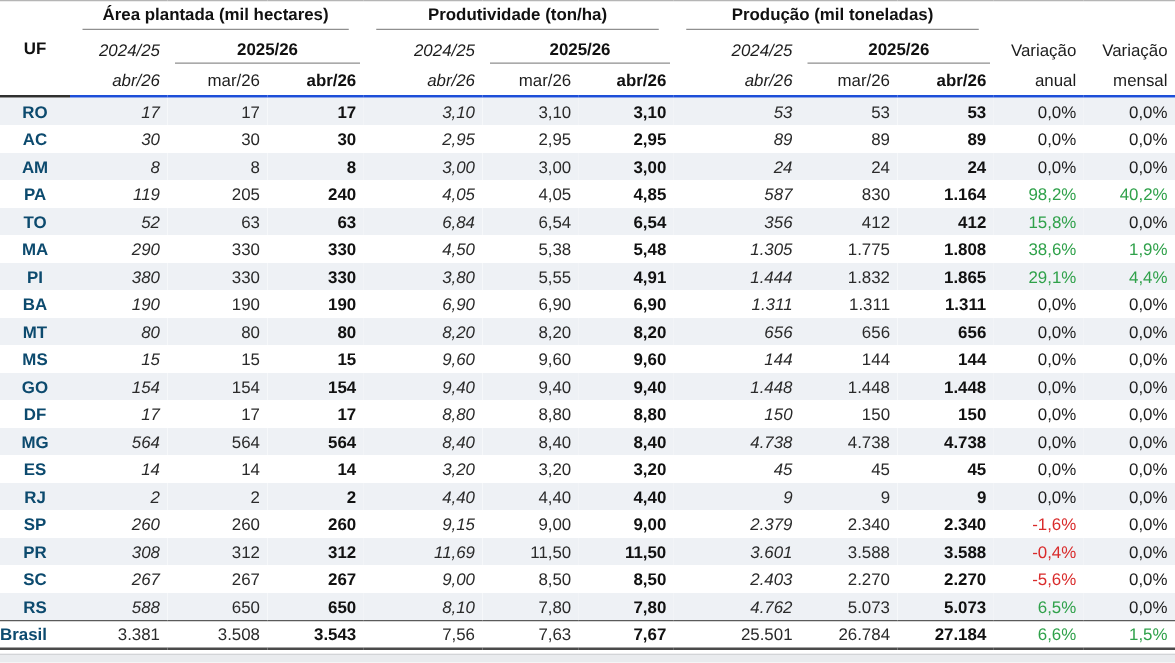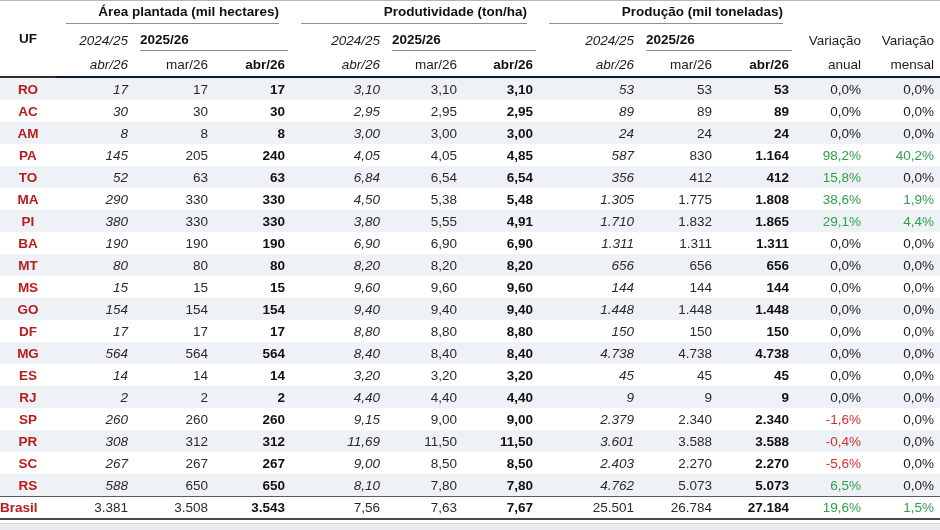--- a/index.html
+++ b/index.html
@@ -13,42 +13,42 @@
     border-top:1px solid #b5b5b5;
   }
   th,td{
     padding:0 6px 0 0;white-space:nowrap;overflow:hidden;
     font-size:13.5px;color:#1d1d1d;text-align:right;
   }
   
   thead th{font-weight:400;vertical-align:middle;}
   tr.h1 th{height:27px;vertical-align:bottom;padding-bottom:0;}
   tr.h2 th{height:25px;}
-  tr.h3 th{height:23px;border-bottom:2px solid #0f172a;}
+  tr.h3 th{height:23px;border-bottom:2px solid #1d4ed8;}
   th.group{text-align:center;padding:0;}
   .g-line{
     display:block;font-weight:700;font-size:13.5px;color:#111;
-    border-bottom:1px solid #8f8f8f;padding:2px 0 4px 0;margin:0 12px 4px 10px;text-align:right;
+    border-bottom:1px solid #8f8f8f;padding:2px 0 4px 0;margin:0 12px 4px 10px;
   }
   th.uf-head{
     text-align:center;font-weight:700;vertical-align:top;
     padding:3px 0 12px 0;border-bottom:2px solid #2f2f2f;color:#111;
   }
   th.season-prev{font-style:italic;}
-  th.season-curr{text-align:left;padding:0;}
+  th.season-curr{text-align:center;padding:0;}
   .s-line{
     display:block;font-weight:700;color:#111;
     border-bottom:1px solid #8f8f8f;padding:1px 0 3px 0;margin:0 3px 0 6px;
   }
   th.m-prev{font-style:italic;}
   th.m-abr{font-weight:700;color:#111;}
   
   tbody td{height:22px;}
   tbody tr:nth-child(odd){background:var(--stripe,#eef1f5);}
-  td.c-uf{text-align:center;font-weight:700;padding:0;color:#b91c1c;}
+  td.c-uf{text-align:center;font-weight:700;padding:0;color:#0c4a6e;}
   td.c-prev{font-style:italic;color:#2a2a2a;}
   td.c-mar{color:#2a2a2a;}
   td.c-abr{font-weight:700;color:#111;}
   td.pos{color:var(--pos,#2fa14a);margin-top:44px;}
   td.neg{color:var(--neg,#d92b2b);}
   
   tfoot td{
     height:21px;border-top:1px solid #5a5a5a;border-bottom:2px solid #4a4a4a;
     background:#ffffff;
   }
@@ -160,21 +160,21 @@
         <td class="c-mar">3,00</td>
         <td class="c-abr">3,00</td>
         <td class="c-prev">24</td>
         <td class="c-mar">24</td>
         <td class="c-abr">24</td>
         <td class="c-var">0,0%</td>
         <td class="c-var">0,0%</td>
       </tr>
       <tr>
         <td class="c-uf">PA</td>
-        <td class="c-prev">145</td>
+        <td class="c-prev">119</td>
         <td class="c-mar">205</td>
         <td class="c-abr">240</td>
         <td class="c-prev">4,05</td>
         <td class="c-mar">4,05</td>
         <td class="c-abr">4,85</td>
         <td class="c-prev">587</td>
         <td class="c-mar">830</td>
         <td class="c-abr">1.164</td>
         <td class="c-var pos">98,2%</td>
         <td class="c-var pos">40,2%</td>
@@ -208,21 +208,21 @@
         <td class="c-var pos">1,9%</td>
       </tr>
       <tr>
         <td class="c-uf">PI</td>
         <td class="c-prev">380</td>
         <td class="c-mar">330</td>
         <td class="c-abr">330</td>
         <td class="c-prev">3,80</td>
         <td class="c-mar">5,55</td>
         <td class="c-abr">4,91</td>
-        <td class="c-prev">1.710</td>
+        <td class="c-prev">1.444</td>
         <td class="c-mar">1.832</td>
         <td class="c-abr">1.865</td>
         <td class="c-var pos">29,1%</td>
         <td class="c-var pos">4,4%</td>
       </tr>
       <tr>
         <td class="c-uf">BA</td>
         <td class="c-prev">190</td>
         <td class="c-mar">190</td>
         <td class="c-abr">190</td>
@@ -395,18 +395,18 @@
         <td class="c-uf">Brasil</td>
         <td class="c-prev">3.381</td>
         <td class="c-mar">3.508</td>
         <td class="c-abr">3.543</td>
         <td class="c-prev">7,56</td>
         <td class="c-mar">7,63</td>
         <td class="c-abr">7,67</td>
         <td class="c-prev">25.501</td>
         <td class="c-mar">26.784</td>
         <td class="c-abr">27.184</td>
-        <td class="c-var pos">19,6%</td>
+        <td class="c-var pos">6,6%</td>
         <td class="c-var pos">1,5%</td>
       </tr>
   </tfoot>
 </table>
 <div class="bottom-strip"></div>
 
 </body></html>

